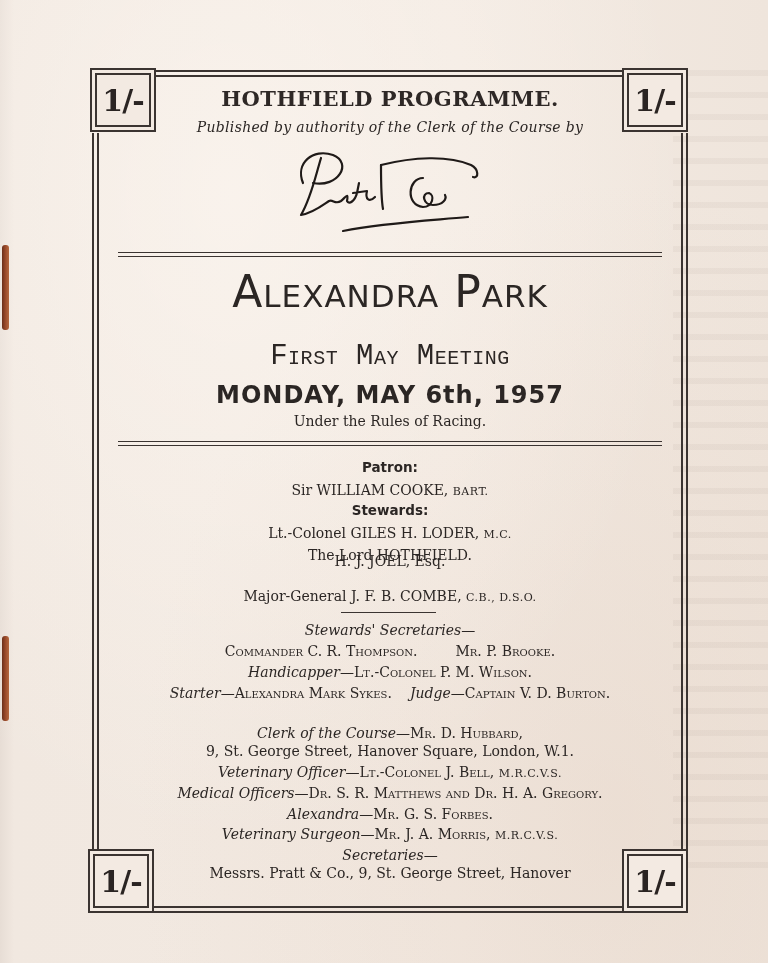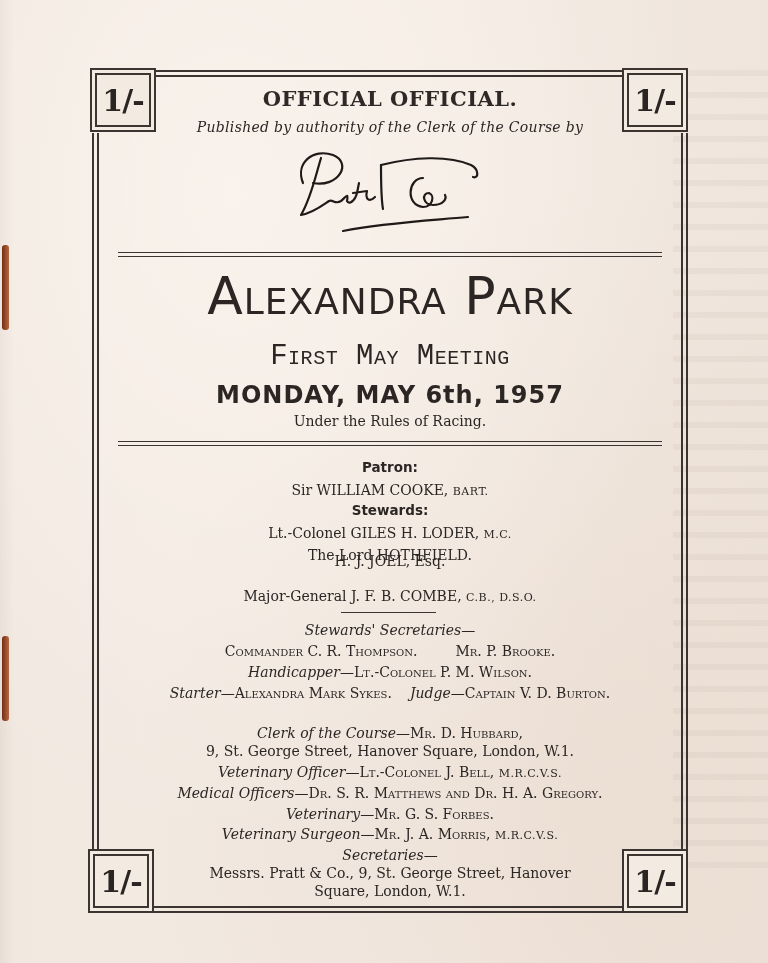--- a/index.html
+++ b/index.html
@@ -56,21 +56,21 @@
   }
   .signature {
     position: absolute; left: 175px; top: 143px; width: 210px; height: 100px;
   }
   .rule-double {
     position: absolute; left: 10px; right: 10px; height: 3px;
     border-top: 1.5px solid #3b3431; border-bottom: 1.5px solid #3b3431;
   }
   .venue {
     position: absolute; left: 0; right: 0; top: 270px;
-    font-family: "DejaVu Sans", sans-serif; font-size: 52px; letter-spacing: 1px;
+    font-family: "DejaVu Sans", sans-serif; font-size: 44px; letter-spacing: 1px;
     font-variant: small-caps; color: #2b2624; line-height: 1;
   }
   .meeting {
     position: absolute; left: 0; right: 0; top: 342px;
     font-family: Liberation Mono, monospace; font-size: 29px; font-variant: small-caps;
     letter-spacing: 0.5px; line-height: 1;
   }
   .date {
     position: absolute; left: 0; right: 0; top: 383px;
     font-family: "DejaVu Sans", sans-serif; font-weight: bold; font-size: 24px;
@@ -113,21 +113,21 @@
   <div class="inner">1/-</div>
 </div>
 <div class="price-box" style="left:88px;top:849px;">
   <div class="inner">1/-</div>
 </div>
 <div class="price-box" style="left:622px;top:849px;">
   <div class="inner">1/-</div>
 </div>
 
 <div class="content" style="height:963px;">
-  <div class="official">OFFICIAL OFFICIAL.</div>
+  <div class="official">HOTHFIELD PROGRAMME.</div>
   <div class="published">Published by authority of the Clerk of the Course by</div>
 
   <svg class="signature" viewBox="0 0 210 100">
     <g fill="none" stroke="#1f1a18" stroke-width="2.2" stroke-linecap="round" stroke-linejoin="round">
       <path d="M20 40 C 12 20, 30 5, 50 12 C 70 20, 55 45, 30 40"></path>
       <path d="M38 15 C 32 35, 28 55, 18 72 C 30 70, 40 62, 46 58 C 50 56, 52 62, 58 58 C 62 55, 66 48, 64 58 C 66 62, 72 58, 74 50 L 76 40 M 70 50 L 84 48 C 82 56, 86 60, 92 54"></path>
       <path d="M98 22 C 98 40, 98 55, 100 66"></path>
       <path d="M98 22 C 130 14, 165 12, 188 22 C 196 26, 196 36, 190 34"></path>
       <path d="M140 35 C 125 35, 122 62, 140 64 C 150 64, 152 52, 146 50 C 138 50, 140 62, 150 62 C 160 62, 164 56, 162 52"></path>
       <path d="M60 88 C 100 80, 140 78, 185 74"></path>
@@ -173,21 +173,20 @@
     <span class="it">Clerk of the Course—</span><span class="sc">Mr. D. Hubbard,</span>
   </div>
   <div class="block" style="top:744px;">9, St. George Street, Hanover Square, London, W.1.</div>
   <div class="block" style="top:765px;">
     <span class="it">Veterinary Officer—</span><span class="sc">Lt.-Colonel J. Bell, </span><span class="smallcaps-sm">M.R.C.V.S.</span>
   </div>
   <div class="block" style="top:786px;">
     <span class="it">Medical Officers—</span><span class="sc">Dr. S. R. Matthews and Dr. H. A. Gregory.</span>
   </div>
   <div class="block" style="top:807px;">
-    <span class="it">Veterinary—</span><span class="sc">Mr. G. S. Forbes.</span>
+    <span class="it">Alexandra—</span><span class="sc">Mr. G. S. Forbes.</span>
   </div>
   <div class="block" style="top:827px;">
     <span class="it">Veterinary Surgeon—</span><span class="sc">Mr. J. A. Morris, </span><span class="smallcaps-sm">M.R.C.V.S.</span>
   </div>
   <div class="block it" style="top:848px;">Secretaries—</div>
   <div class="block" style="top:866px;">Messrs. Pratt &amp; Co., 9, St. George Street, Hanover</div>
-  <div class="block" style="top:884px;">Square, London, W.1.</div>
 </div>
 
 </body></html>

